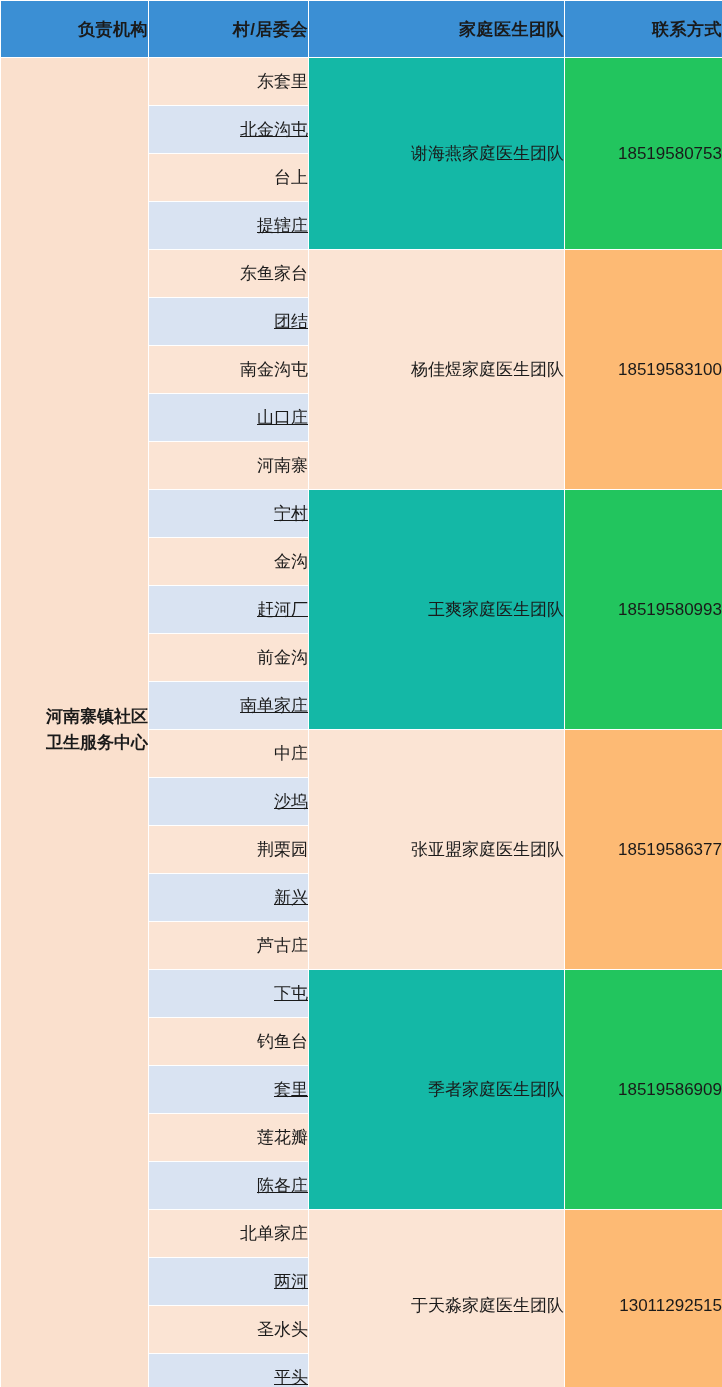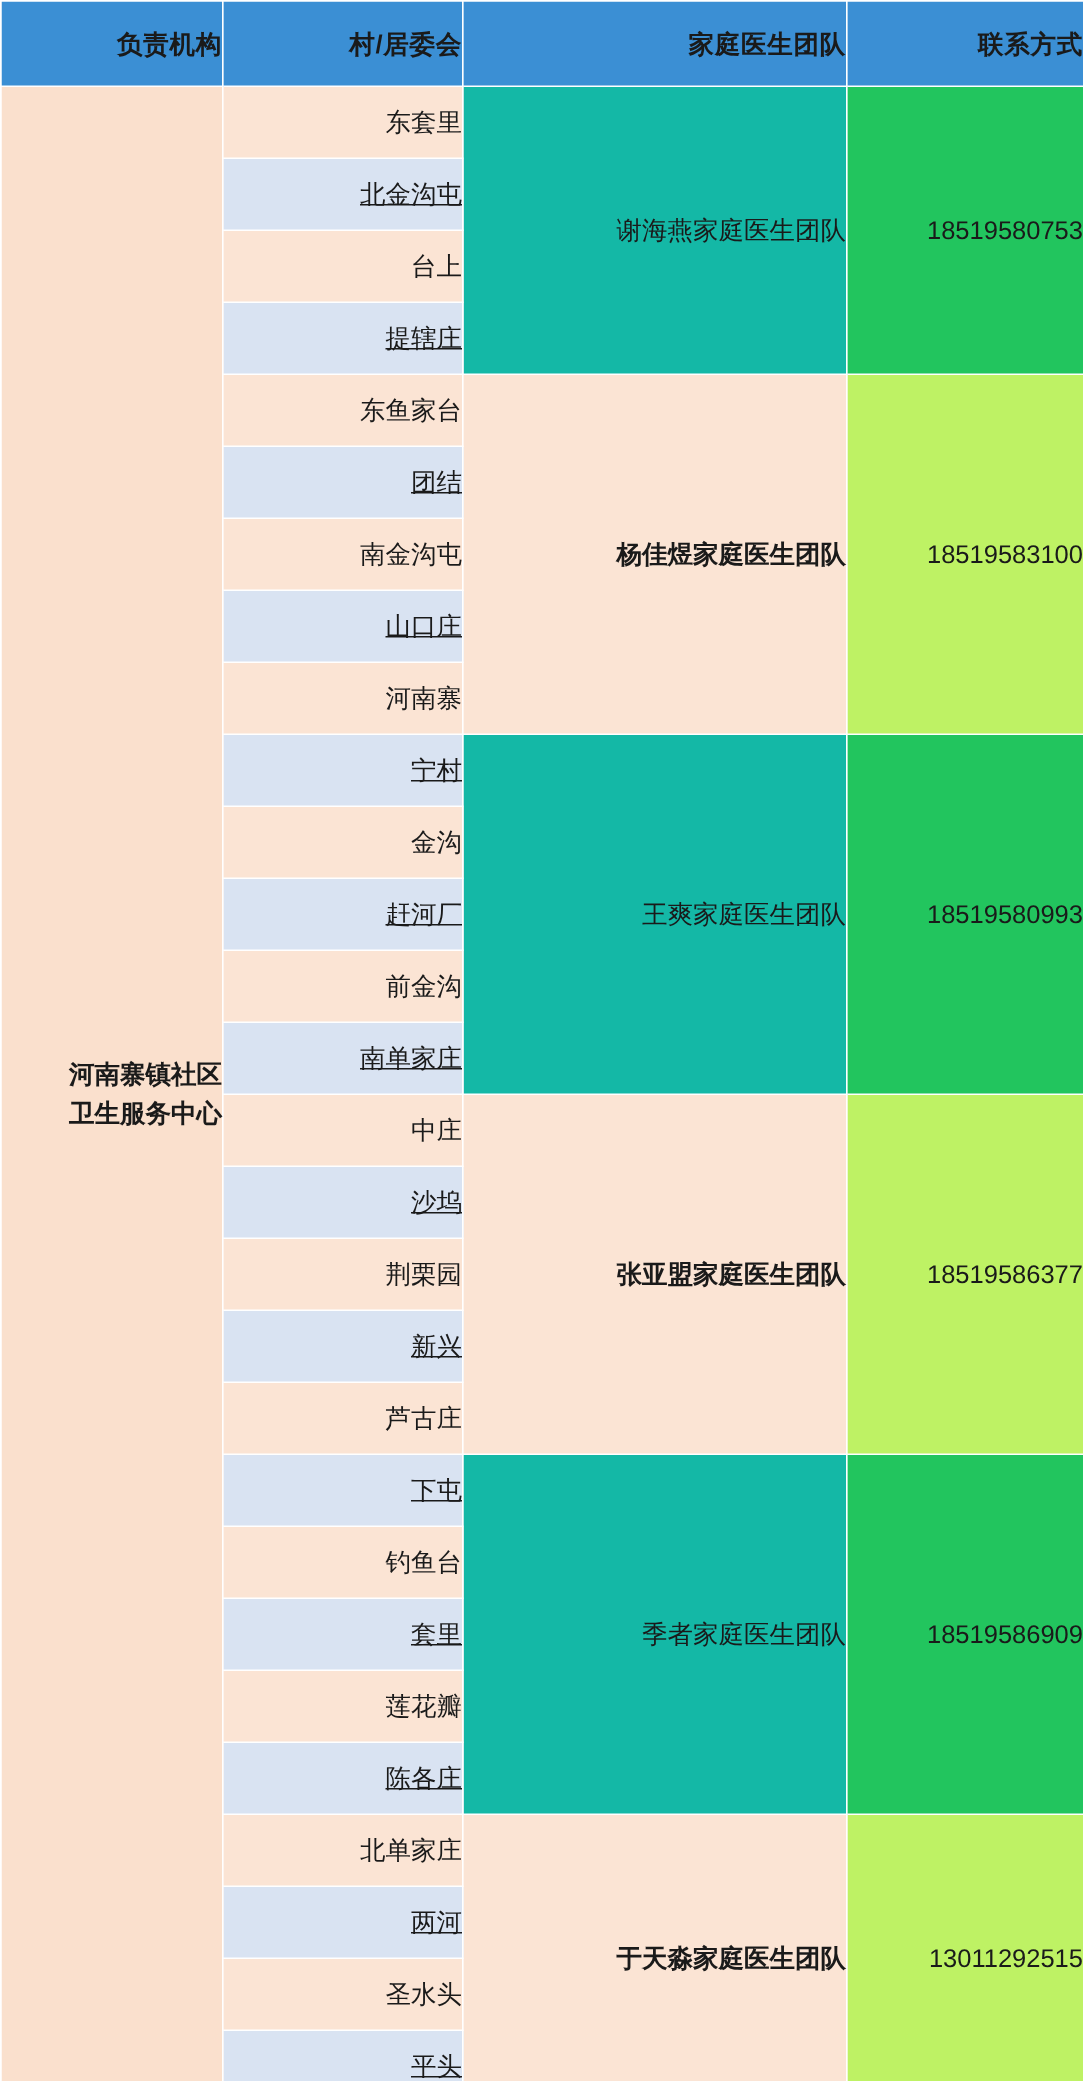--- a/index.html
+++ b/index.html
@@ -47,23 +47,23 @@
     font-size: 17px;
     line-height: 1.5;
     color: #111;
   }
   td.village {
     height: 47px;
   }
   td.village.peach { background: #fbe4d4; padding-left: 31px; }
   td.village.blue  { background: #d9e3f2; text-decoration: underline; }
 
-  td.team.peach { background: #fbe4d4; font-weight: bold; }
+  td.team.peach { background: #fbe4d4; }
   td.team.blue  { background: #14b8a6; }
-  td.phone.peach { background: #bef264; }
+  td.phone.peach { background: #fdba74; }
   td.phone.blue  { background: #22c55e; }
 
   td.team, td.phone {
     font-size: 17px;
   }
   .org-line { display: block; }
 </style>
 </head>
 <body>
 

